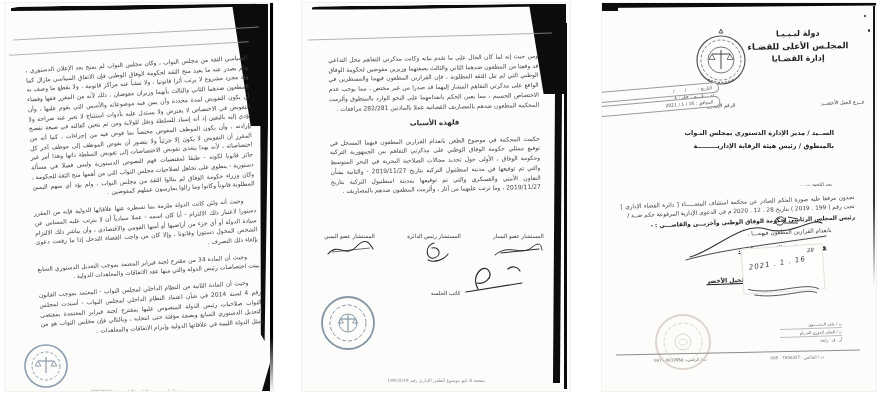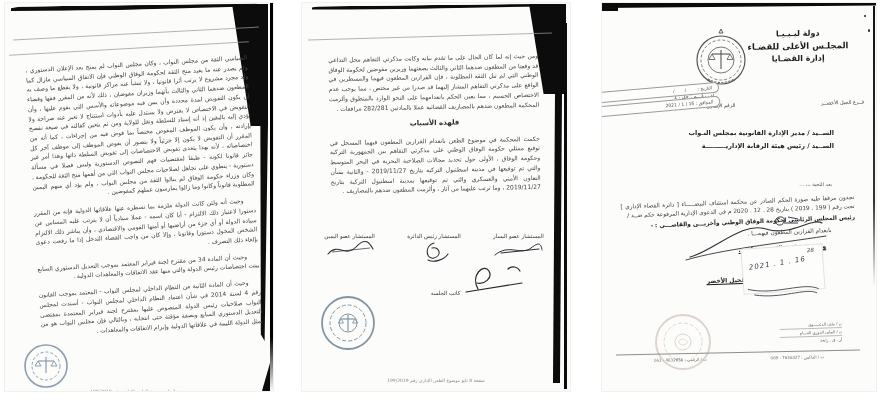--- a/index.html
+++ b/index.html
@@ -203,22 +203,22 @@
         <span>فــرع الجبل الأخضــر</span>
       </div>
     </div>
 
     <div id="p3-datebox">
       <div class="pill">التاريخ :        /       /</div>
       <div class="pill">الموافق : 16 / 1 / 2021</div>
     </div>
 
     <div id="p3-addr" class="p3txt">
-      <div>الســيد / مدير الإدارة القانونية بمجلس النـواب</div>
-      <div>الســيد / رئيس هيئة الرقابة الإداريـــــــــة</div>
+      <div>الســيد / مدير الإدارة الدستوري بمجلس النـواب</div>
+      <div>بالمنطوق / رئيس هيئة الرقابة الإداريـــــــــة</div>
     </div>
     <div id="p3-greet" class="p3txt">بعد التحية ،،، ...</div>
 
     <div id="p3-body" class="p3txt">
       <div>تجدون مرفقا طيه صورة الحكم الصادر عن محكمة استئناف البيضـــــاء [ دائرة القضاء الإداري ] تحت رقم ( 199 . 2019 ) بتاريخ 28 . 12 . 2020 م في الدعوى الإدارية المرفوعة حكم ضــد /</div>
       <div id="p3-bsubject">رئيس المجلس الرئاسي لحكومة الوفاق الوطني وآخريـــن والقاضـــي : -</div>
       <div id="p3-judg">بانعدام القرارين المطعون فيهمـــا .</div>
       <div id="p3-attn">وذلك للاطلاع والاختصـــــاص .</div>
     </div>
 

